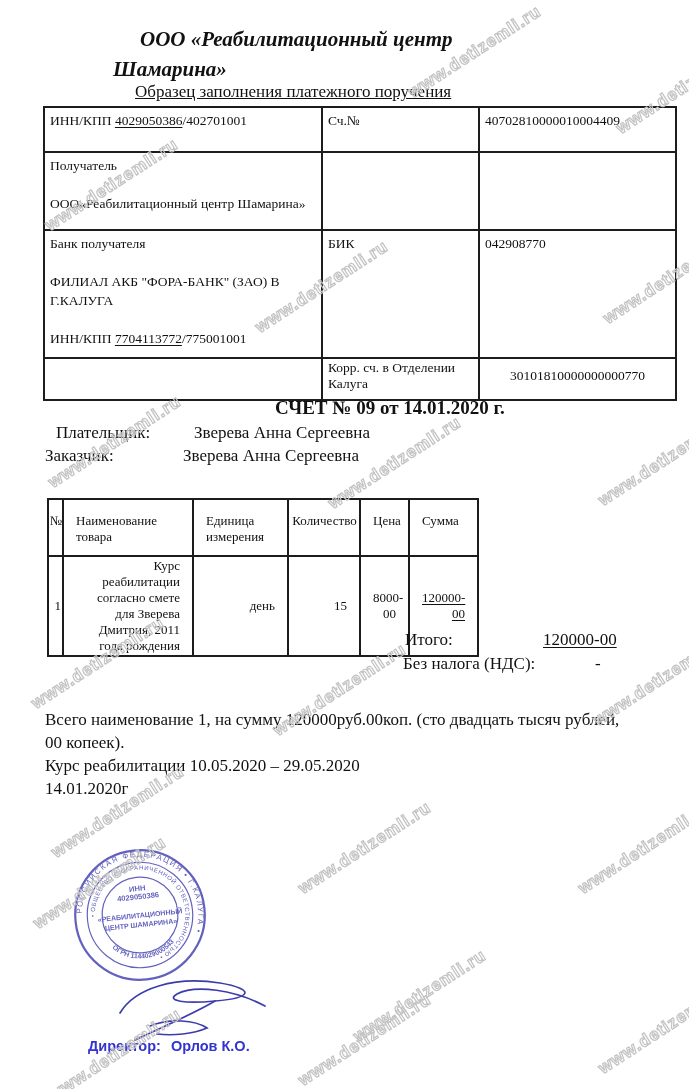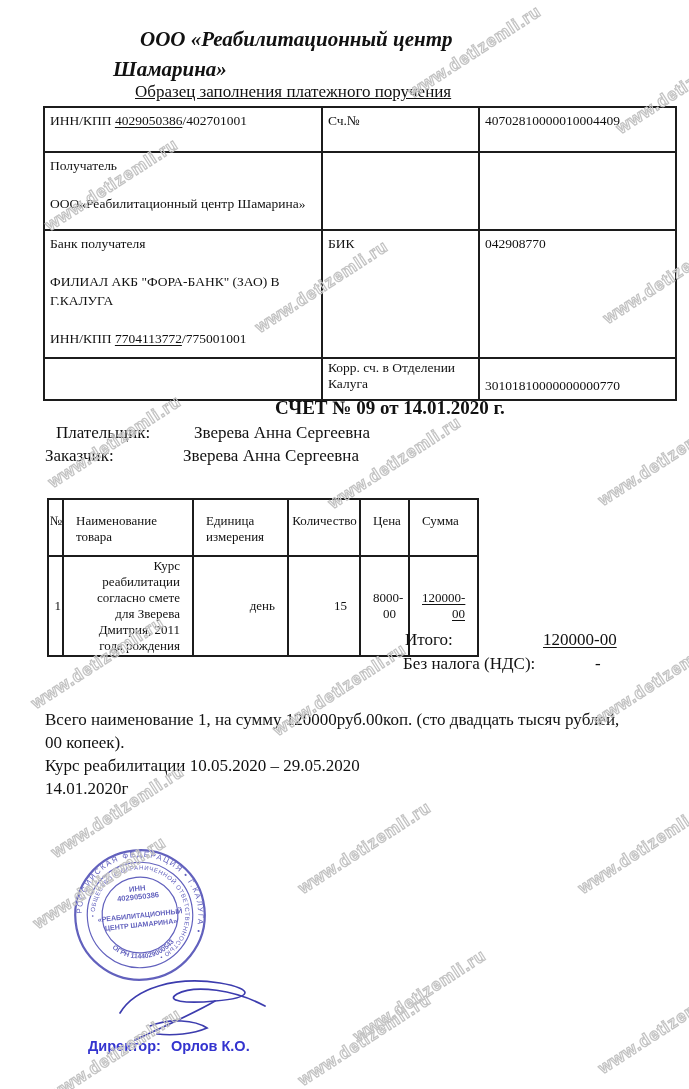--- a/index.html
+++ b/index.html
@@ -88,21 +88,21 @@
         <span>ФИЛИАЛ АКБ "ФОРА-БАНК" (ЗАО) В</span><br>
         <span>Г.КАЛУГА</span><br><br>
         <span>ИНН/КПП </span><span class="u">7704113772</span><span>/775001001</span>
       </td>
       <td>БИК</td>
       <td>042908770</td>
     </tr>
     <tr>
       <td style="height:34px;"></td>
       <td style="line-height:16px;padding-top:1px;">Корр. сч. в Отделении Калуга</td>
-      <td style="line-height:16px;padding-top:19px;">30101810000000000770</td>
+      <td style="line-height:16px;padding-top:9px;text-align:center;">30101810000000000770</td>
     </tr>
   </tbody>
     </table>
 
   <div class="abs invoice-title" style="left:275px;top:397px;">СЧЕТ № 09  от 14.01.2020 г.</div>
 
   <div class="abs party-row" style="left:45px;top:423px;margin-left:11px;">
     <span class="lbl">Плательщик:</span><span>Зверева Анна Сергеевна</span>
   </div>
   <div class="abs party-row" style="left:45px;top:446px;">

